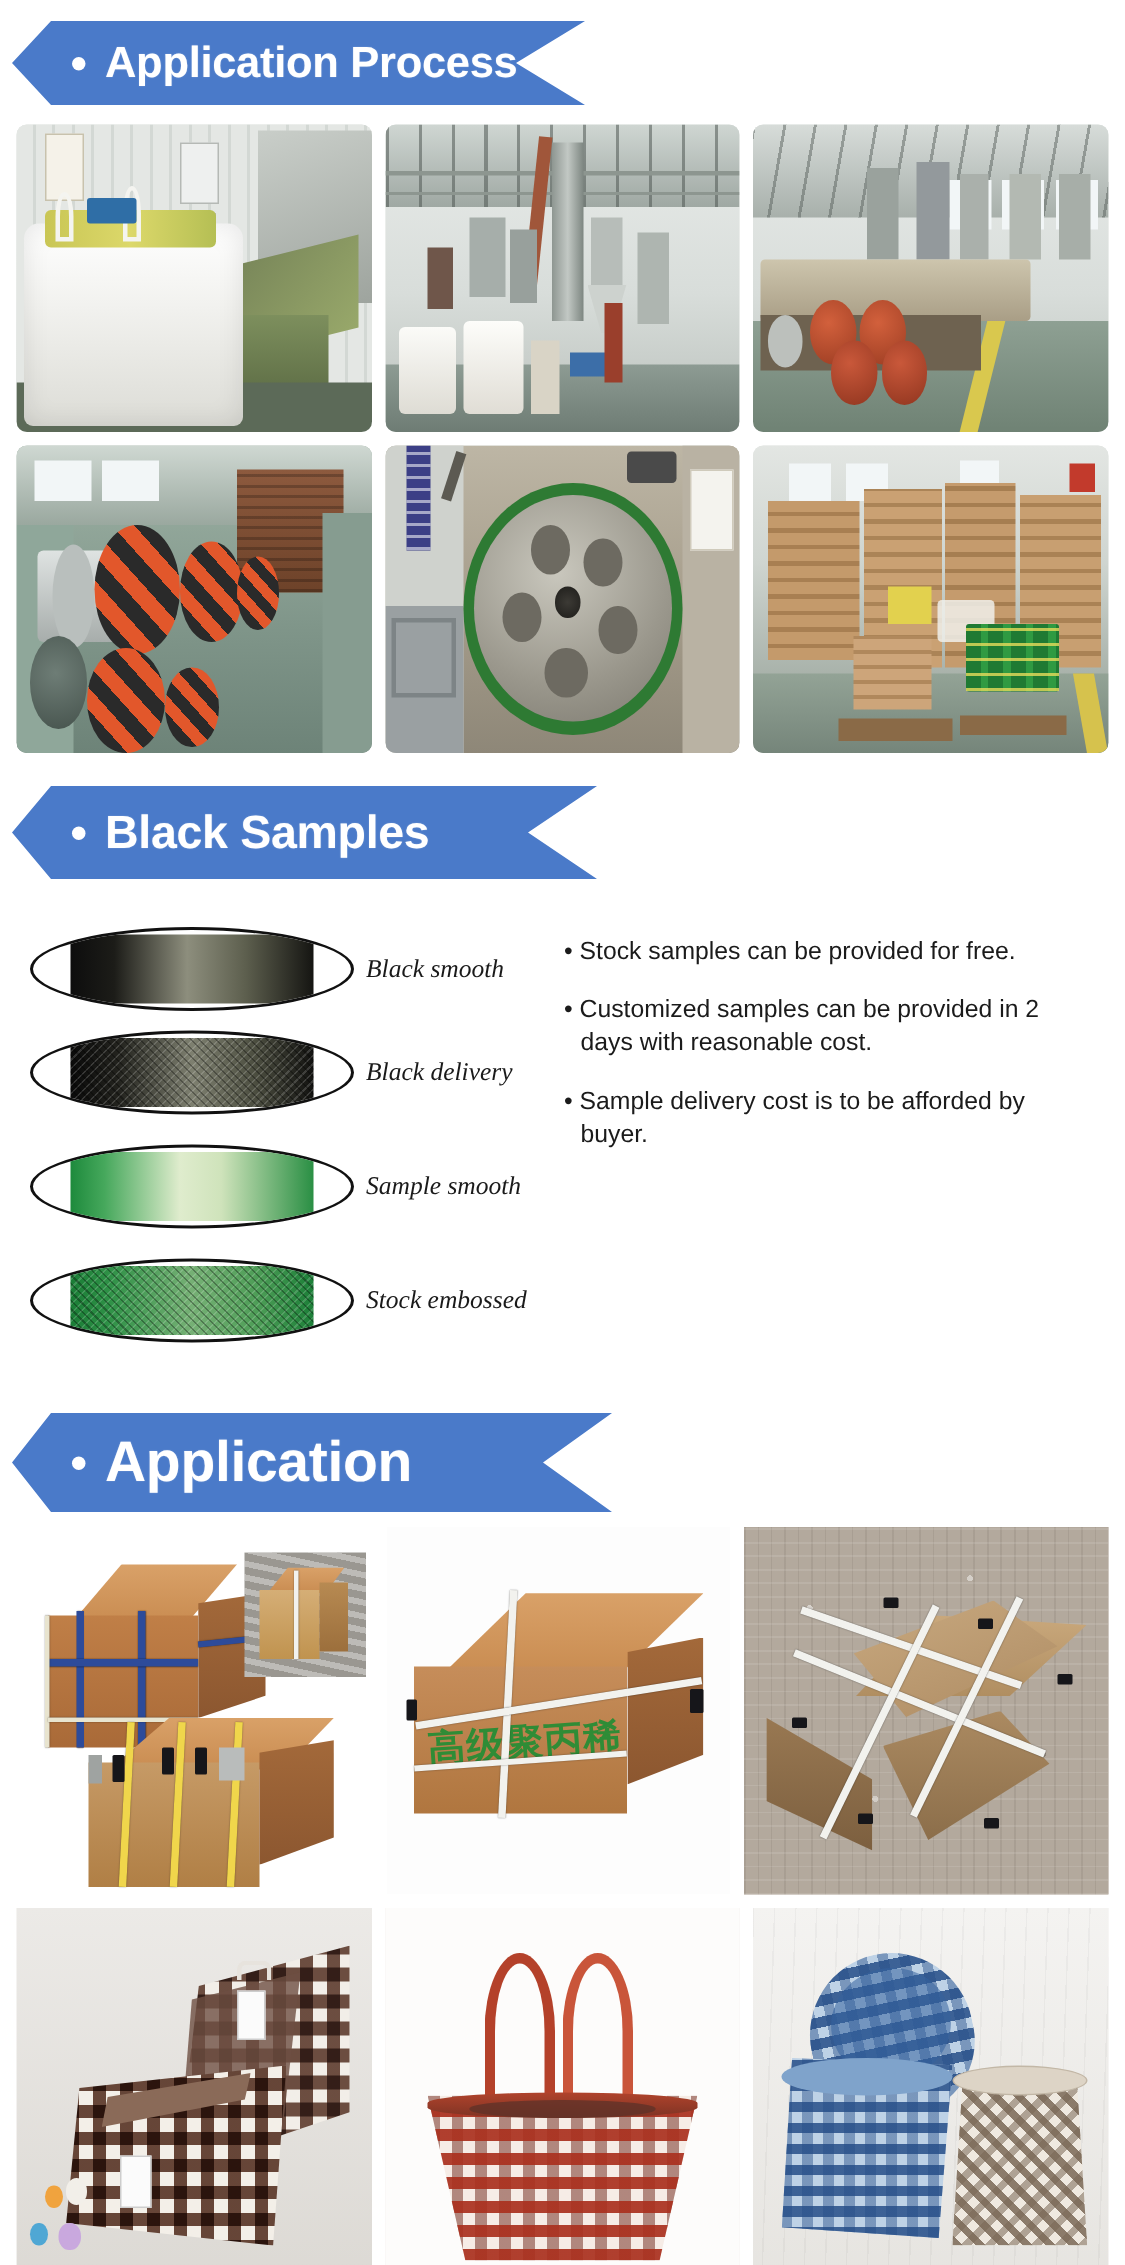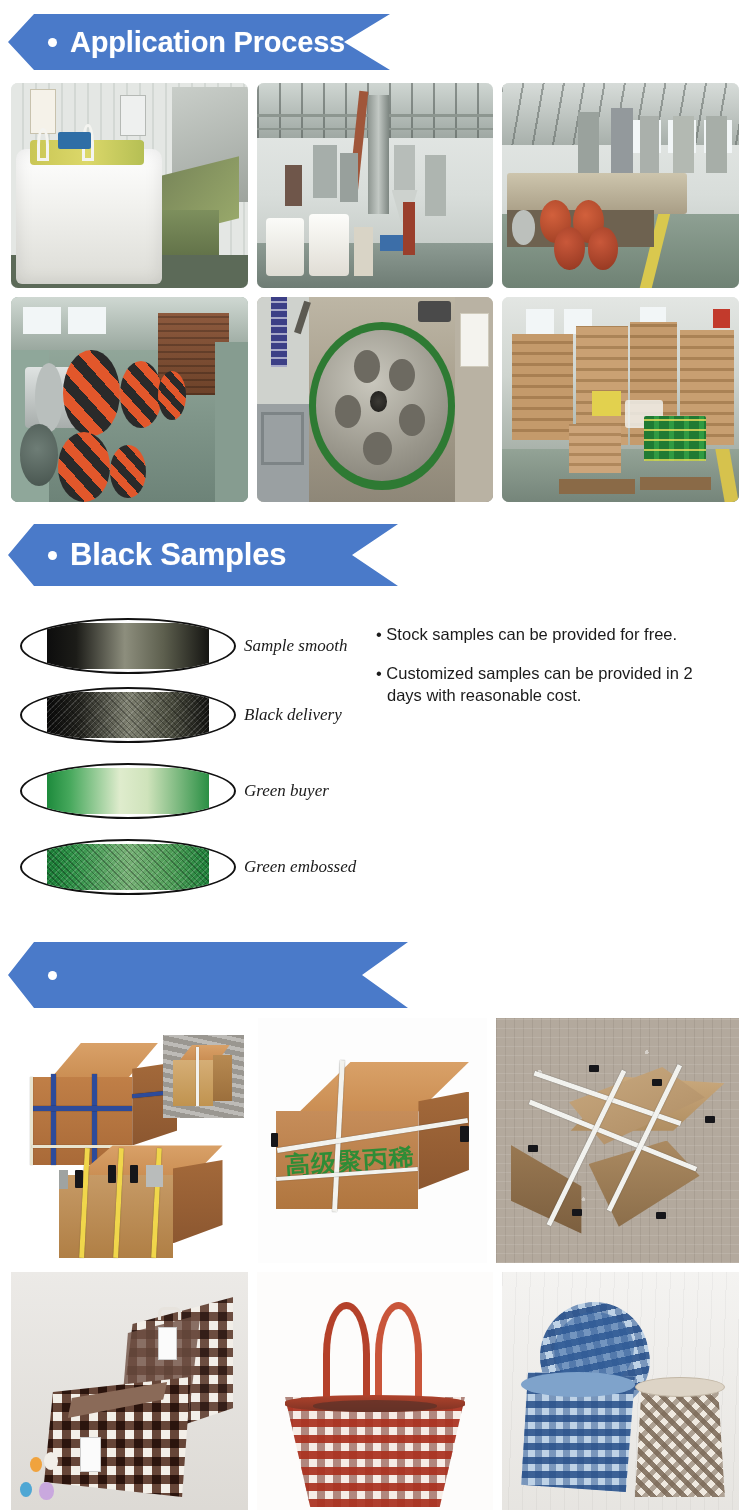--- a/index.html
+++ b/index.html
@@ -370,54 +370,56 @@
 </div>
 
 <div id="samples-section">
 
   <div id="samples-left">
 
     <div class="swatch-row">
       <div class="coil">
         <div class="band black-smooth"></div>
       </div>
-      <span class="swatch-label">Sample smooth</span>
+      <span class="swatch-label">Black smooth</span>
     </div>
 
     <div class="swatch-row">
       <div class="coil">
         <div class="band black-emb emboss"></div>
       </div>
       <span class="swatch-label">Black delivery</span>
     </div>
 
     <div class="swatch-row" style="margin-top:12px;">
       <div class="coil">
         <div class="band green-smooth"></div>
       </div>
-      <span class="swatch-label">Green buyer</span>
+      <span class="swatch-label">Sample smooth</span>
     </div>
 
     <div class="swatch-row" style="margin-top:12px;">
       <div class="coil">
         <div class="band green-emb emboss"></div>
       </div>
-      <span class="swatch-label">Green embossed</span>
+      <span class="swatch-label">Stock embossed</span>
     </div>
   </div>
 
   <div id="samples-right">
     <p class="bullet-p">• Stock samples can be provided for free.</p>
     <p class="bullet-p">• Customized samples can be provided in 2 days with reasonable cost.</p>
+    <p class="bullet-p">• Sample delivery cost is to be afforded by buyer.</p>
   </div>
 </div>
 
 <div class="banner-wrap" style="margin-top:38px;">
   <div class="banner" id="banner-application">
     <span class="dot"></span>
+    <span class="btxt">Application</span>
   </div>
 </div>
 
 <div id="app-row1">
 
   <div class="tile tile-boxes1">
     <div class="scene" style="background:#ffffff;">
 
       <div class="shape carton-top" style="left:8%;top:10%;width:54%;height:16%;
            clip-path:polygon(14% 100%,40% 0,100% 0,74% 100%);"></div>

